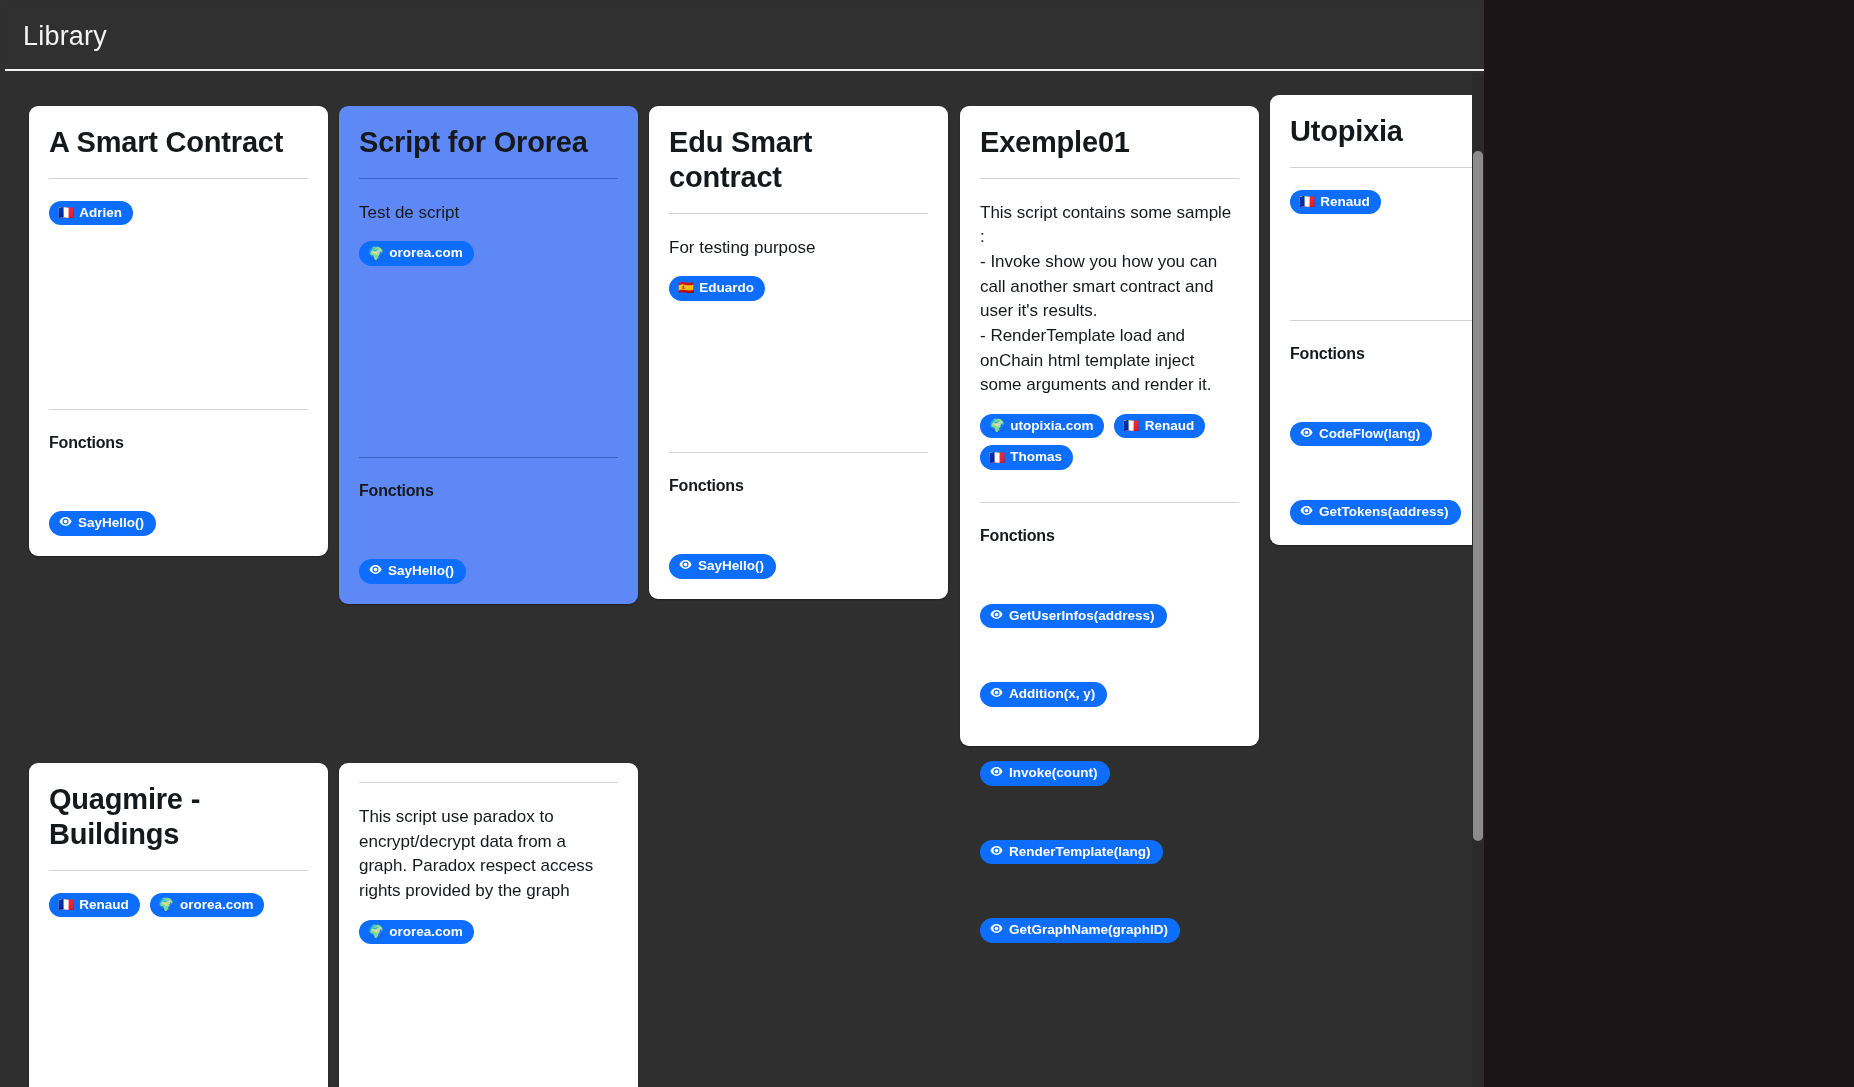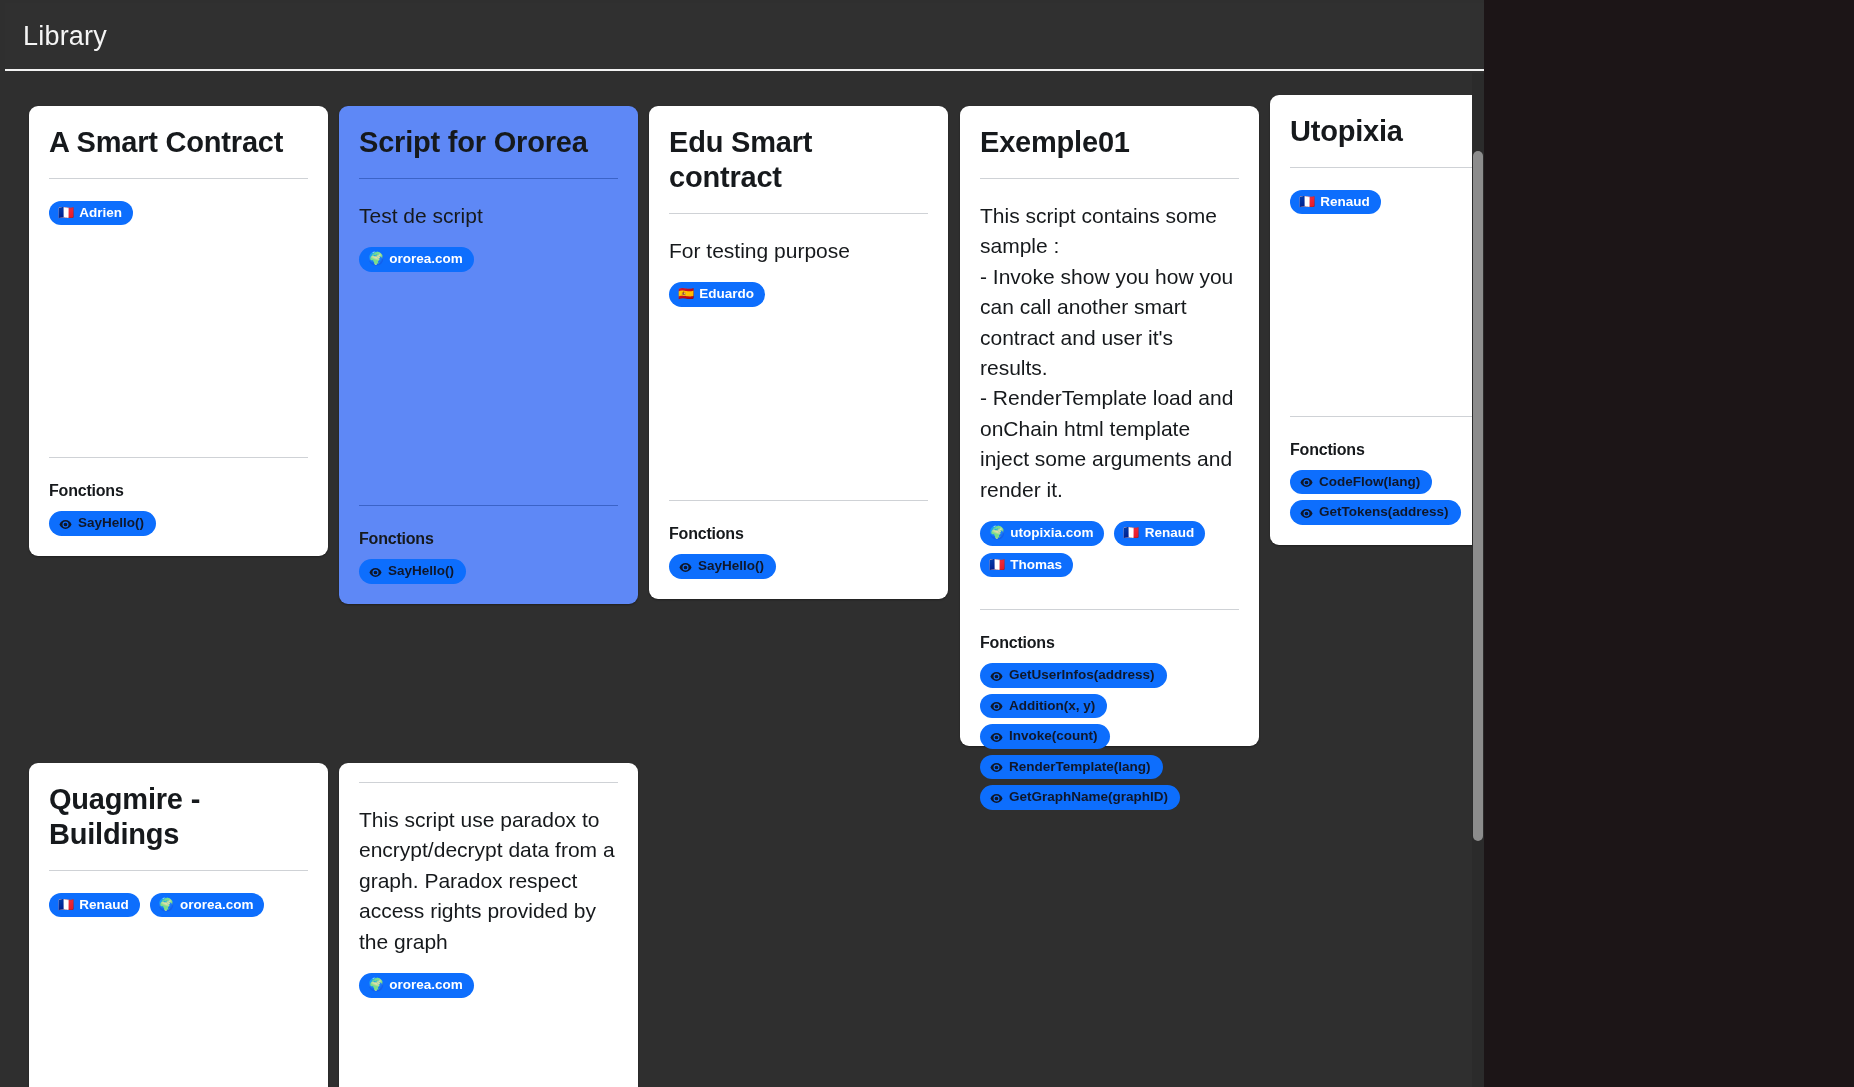--- a/index.html
+++ b/index.html
@@ -105,21 +105,21 @@
     padding-bottom: 18px;
   }
   .rule {
     border: 0;
     border-top: 1px solid #cfd2d6;
     margin: 0 0 22px 0;
   }
   .card.selected .rule { border-top-color: #3b63c8; }
 
   .card-desc {
-    font-size: 21px;
+    font-size: 17px;
     line-height: 1.45;
     margin-bottom: 16px;
     white-space: pre-line;
   }
   .card-desc:empty { display: none; }
 
   .tag-row {
     display: flex;
     flex-wrap: wrap;
     gap: 7px 10px;
@@ -151,30 +151,31 @@
     letter-spacing: -0.2px;
   }
   .fn-list {
     display: flex;
     flex-direction: column;
     align-items: flex-start;
     gap: 6px;
   }
   .fn {
     display: inline-flex;
-    align-items: flex-end;
+    align-items: flex-start;
     gap: 6px;
     background: #0d6efd;
-    color: #0f172a;
+    color: #ffffff;
     font-size: 13.5px;
     font-weight: 700;
     border-radius: 999px;
     padding: 4px 12px 5px 10px;
     line-height: 1.15;
     white-space: nowrap;
+    margin-top: 48px;
   }
 
   .eye {
     width: 13px; height: 13px;
     flex: 0 0 13px;
     display: block;
   }
 
   
   .scrollbar-track {

